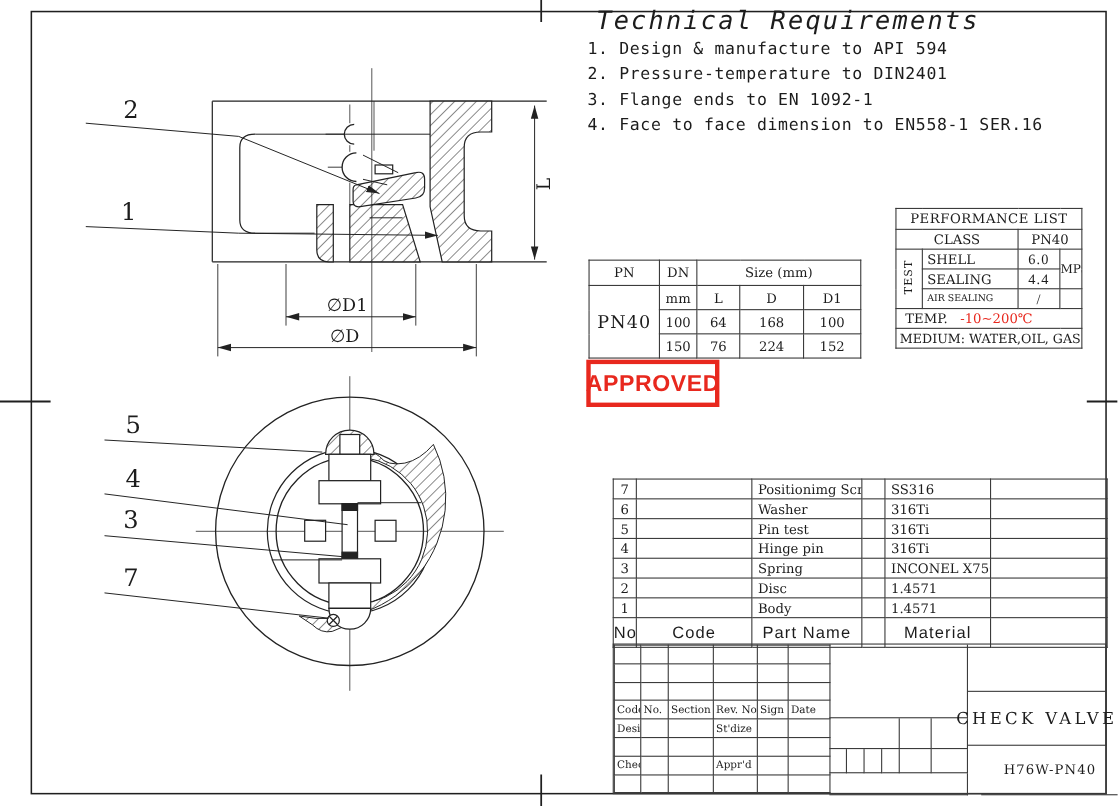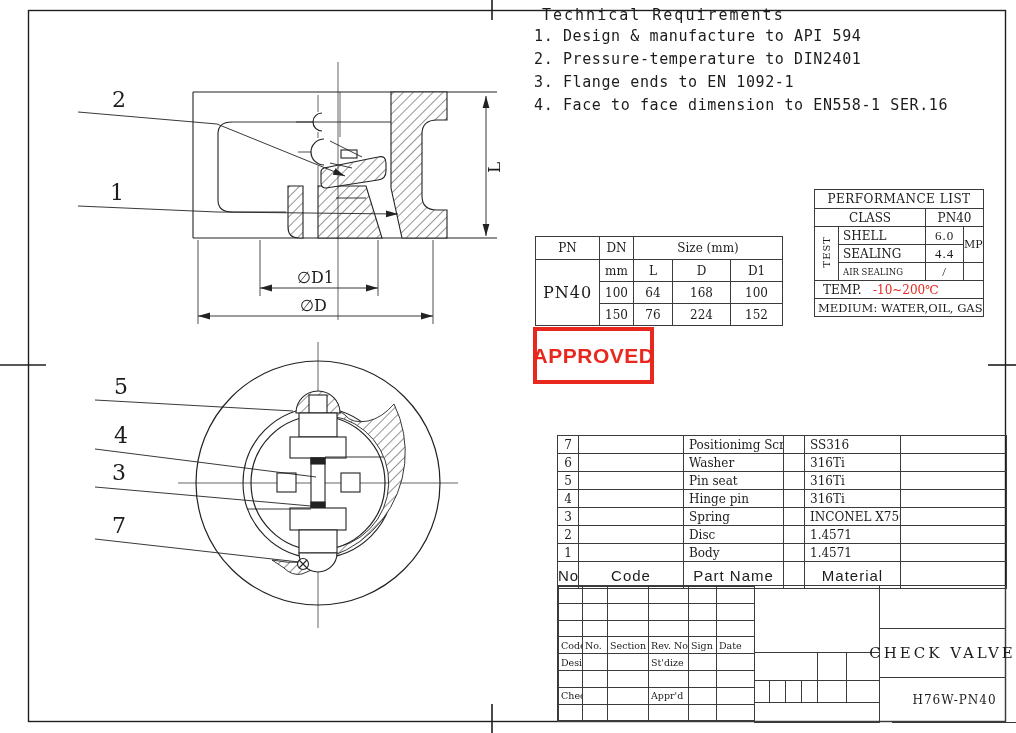--- a/index.html
+++ b/index.html
@@ -4,21 +4,21 @@
 <style>
   html,body{margin:0;padding:0;background:#fff;}
   body{width:1016px;height:733px;position:relative;overflow:hidden;
        font-family:"DejaVu Sans Mono",monospace;color:#1c1c1c;
        -webkit-font-smoothing:antialiased;}
   .abs{position:absolute;}
   svg text{fill:#1c1c1c;}
 
   
   .techreq{left:534px;top:6px;width:470px;}
-  .tr-title{font-size:15px;letter-spacing:2px;margin-left:8px;white-space:nowrap;}
+  .tr-title{font-size:23px;letter-spacing:2px;margin-left:8px;white-space:nowrap;font-style:italic;}
   .tr-item{font-size:15px;letter-spacing:.6px;line-height:22px;white-space:nowrap;margin-top:1px;}
 
   
   table.dt{border-collapse:collapse;table-layout:fixed;}
   table.dt td{border:1px solid #3b3b3b;padding:0;text-align:center;overflow:hidden;
               font-family:"DejaVu Serif",serif;font-size:12px;white-space:nowrap;}
 
   
   .sizetbl{left:535px;top:188px;margin-top:48px;}
   .sizetbl table{width:247px;}
@@ -34,21 +34,21 @@
   .perft .val{font-family:Liberation Serif, serif;font-size:13px;letter-spacing:1px;}
   .perft .unit{font-size:11px;}
   .perft .air{font-size:8.5px;}
   .perft .test-cell span{display:inline-block;writing-mode:vertical-rl;transform:rotate(180deg);
         font-size:10px;letter-spacing:1px;}
   .perft .temp-row{text-align:left;padding-left:8px;}
   .perft .red{color:var(--red);}
   .perft .med{font-size:11.5px;text-align:left;padding-left:3px;}
 
   
-  .stamp{left:533px;top:327px;width:121px;height:57px;box-sizing:border-box;
+  .stamp{left:533px;top:327px;width:121px;height:43px;box-sizing:border-box;
          border:4px solid var(--red);display:flex;align-items:center;justify-content:center;}
   .stamp span{font-family:"Liberation Sans",sans-serif;font-weight:bold;font-size:21px;
               color:var(--red);letter-spacing:.5px;}
 
   
   .parts{left:557px;top:435px;}
   .parts table{width:449px;}
   .parts td{height:17px;font-size:10.5px;}
   .parts td.l{text-align:left;padding-left:5px;}
   .parts tr.hdr td{height:26px;font-family:Liberation Sans, sans-serif;font-size:15px;letter-spacing:1px;}
@@ -321,21 +321,21 @@
           <td>6</td>
           <td></td>
           <td class="l">Washer</td>
           <td></td>
           <td class="l">316Ti</td>
           <td></td>
         </tr>
     <tr>
           <td>5</td>
           <td></td>
-          <td class="l">Pin seat</td>
+          <td class="l">Pin test</td>
           <td></td>
           <td class="l">316Ti</td>
           <td></td>
         </tr>
     <tr>
           <td>4</td>
           <td></td>
           <td class="l">Hinge pin</td>
           <td></td>
           <td class="l">316Ti</td>

